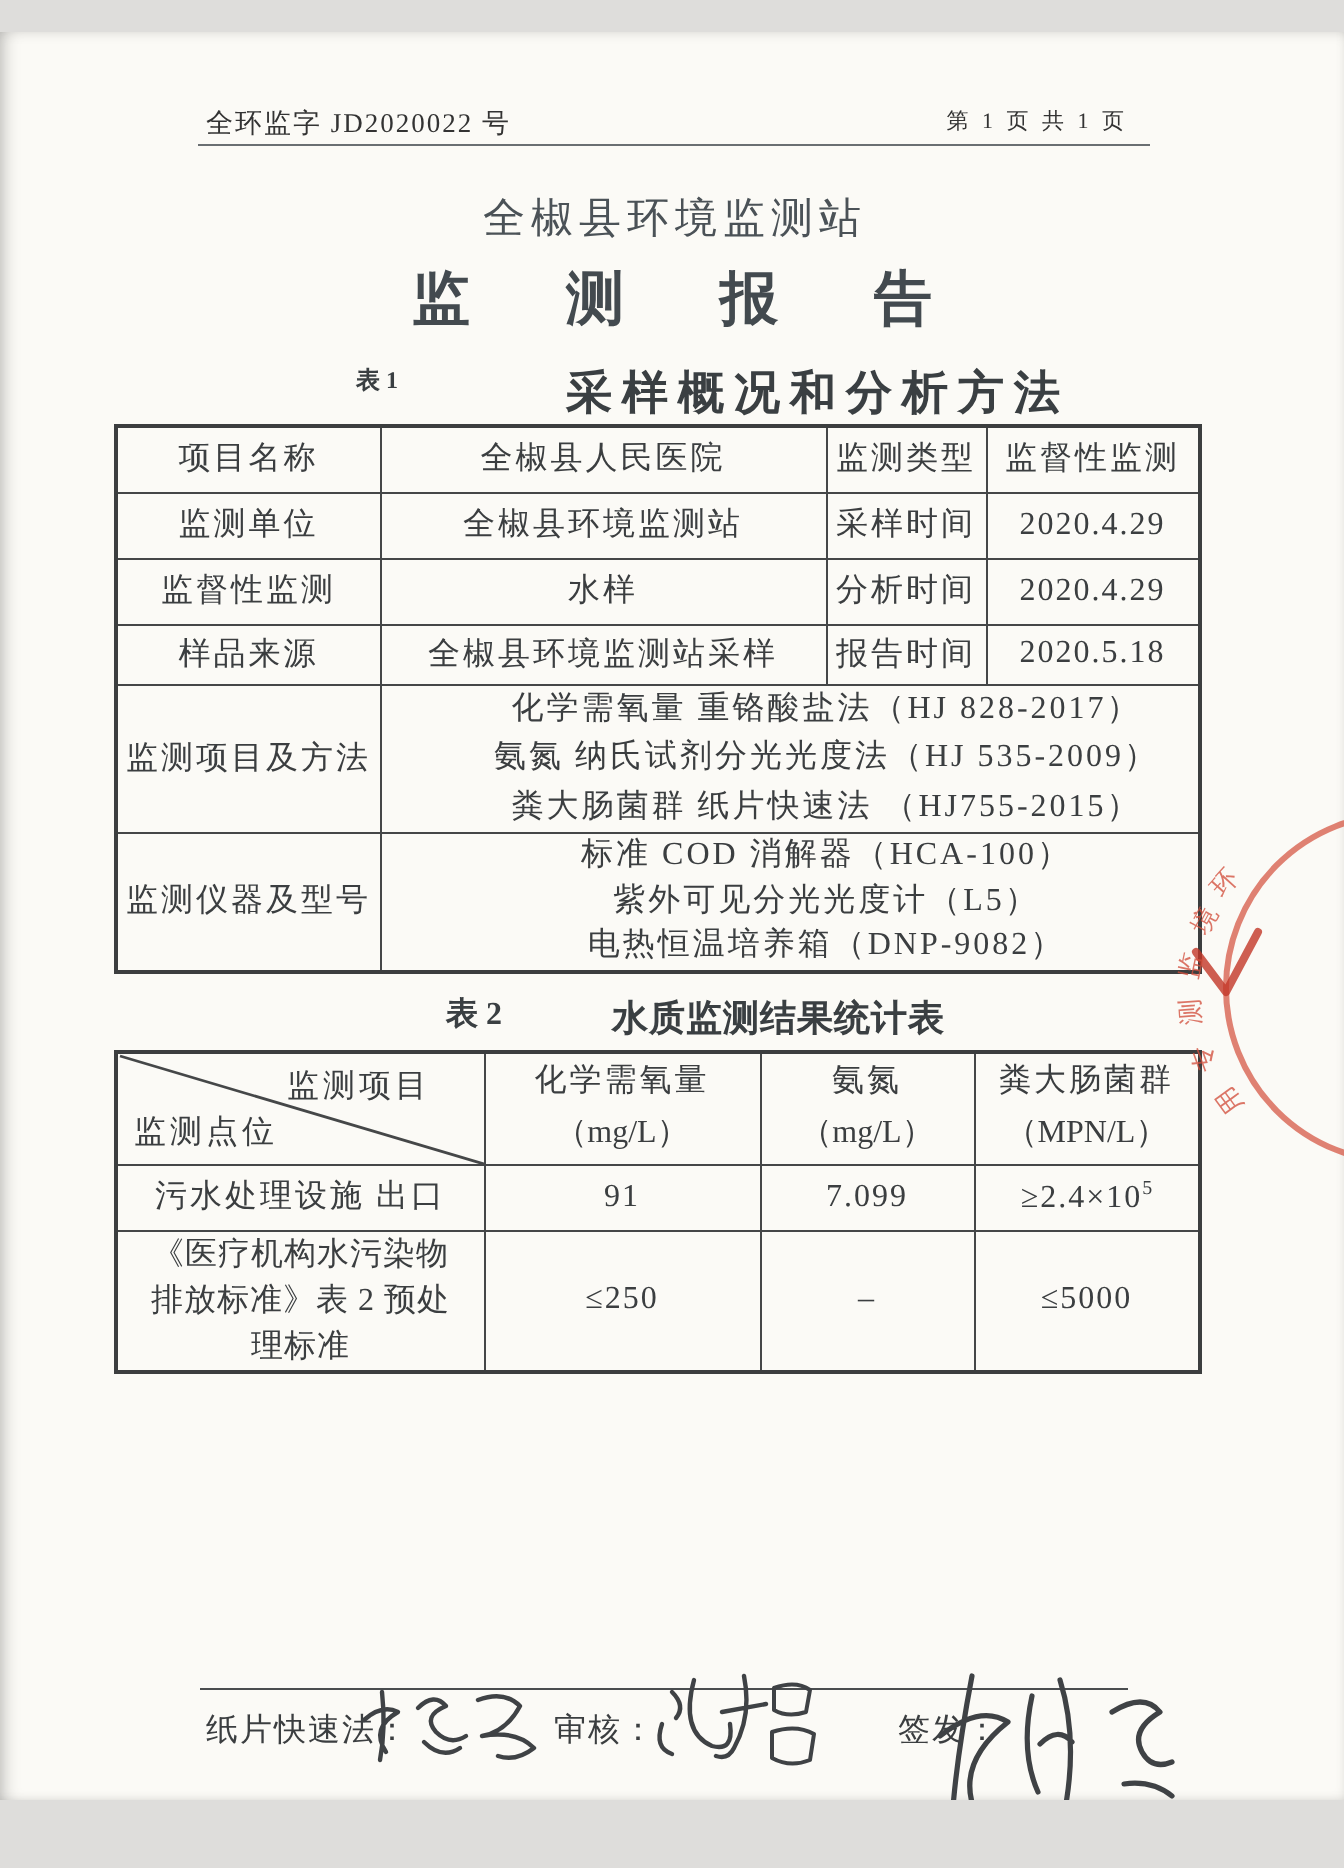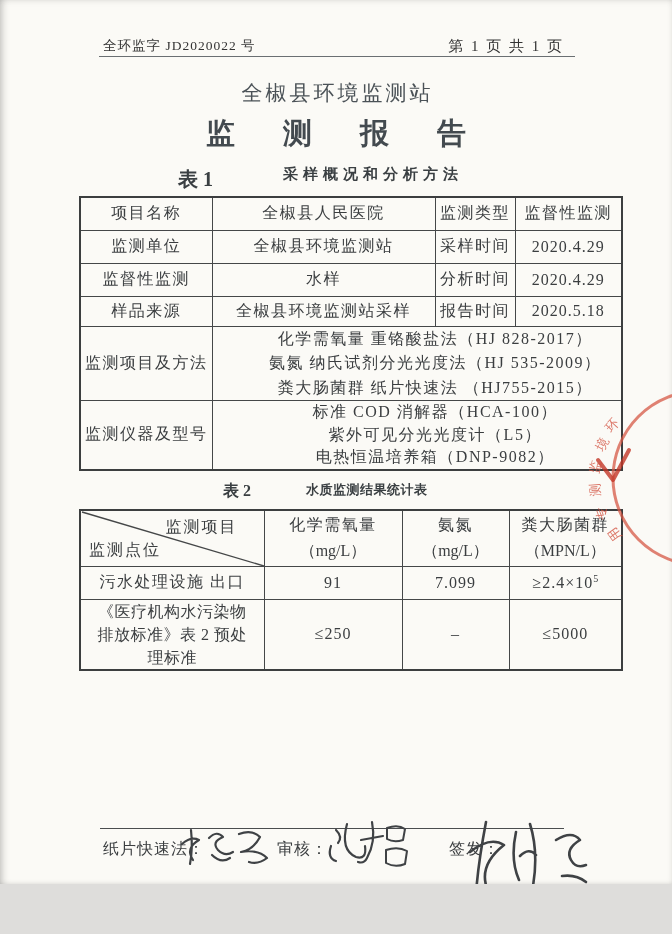--- a/index.html
+++ b/index.html
@@ -1,45 +1,45 @@
 <!DOCTYPE html>
 <html><head>
 <meta charset="utf-8">
 <style>
   html,body{margin:0;padding:0;background:#dedddb;}
   .page{
     position:relative;
     width:672px;height:884px;
-    margin:0 auto;
+    margin:16px auto;
     background:#fbfaf6;
     font-family:"Liberation Serif","DejaVu Serif",serif;
     color:#333;
     overflow:hidden;
     box-shadow:inset 6px 0 9px -5px rgba(0,0,0,.28), inset 0 4px 8px -5px rgba(0,0,0,.12), inset -3px -3px 6px -4px rgba(0,0,0,.12);
   }
   .abs{position:absolute;}
   
   .hdr-left{left:103px;top:37px;font-size:13.5px;letter-spacing:1px;}
-  .hdr-right{right:108px;top:37px;font-size:15px;letter-spacing:2px;}
+  .hdr-right{right:108px;top:37px;font-size:11px;letter-spacing:2px;}
   .hdr-line{left:99px;top:56px;width:476px;border-top:1.6px solid #6a6f72;}
   
   .center-row{left:0;width:672px;text-align:center;}
   .station-title{top:79px;font-size:21px;letter-spacing:3px;color:#4b5257;}
   .station-title span{margin-right:-3px;}
   .report-title{top:114px;font-size:29px;font-weight:bold;letter-spacing:48px;color:#434a4f;}
   .report-title span{margin-right:-48px;}
   
   .cap{font-weight:bold;color:#3a3f42;}
-  .t1-label{left:178px;top:166px;font-size:20px;}
-  .t1-caption{left:283px;top:165px;font-size:15px;letter-spacing:5px;}
+  .t1-label{left:178px;top:166px;font-size:12px;}
+  .t1-caption{left:283px;top:165px;font-size:23px;letter-spacing:5px;}
   .t2-label{left:223px;top:481px;font-size:16px;}
-  .t2-caption{left:306px;top:481px;font-size:13px;letter-spacing:0.5px;}
+  .t2-caption{left:306px;top:481px;font-size:18px;letter-spacing:0.5px;}
   
   table{border-collapse:collapse;table-layout:fixed;}
-  .doc-table{left:79px;width:542px;}
+  .doc-table{left:57px;width:542px;}
   .t1{top:196px;}
   .t2{top:509px;}
   td{border:1.4px solid #454748;text-align:center;vertical-align:middle;
      font-size:16px;color:#3b3e40;letter-spacing:1.5px;padding:0 2px;overflow:hidden;}
   .doc-table{border:2.2px solid #3c3e3f;}
   .num{letter-spacing:1px;font-family:"Liberation Serif","DejaVu Serif",serif;}
   .multiline div{line-height:24.5px;padding-left:37px;}
   .t2 sup{font-size:10px;letter-spacing:0;}
   
   .corner{position:relative;padding:11px;}

